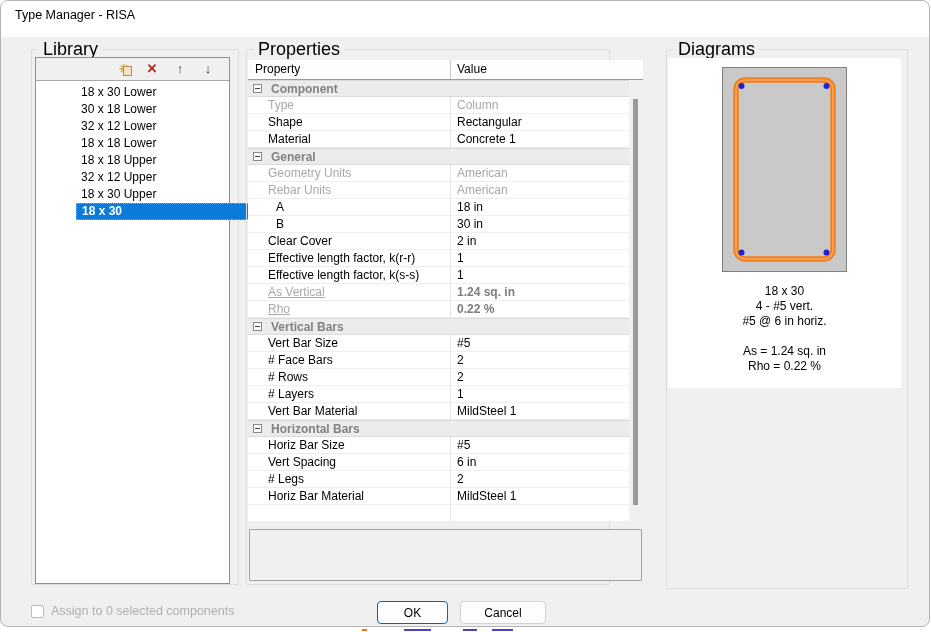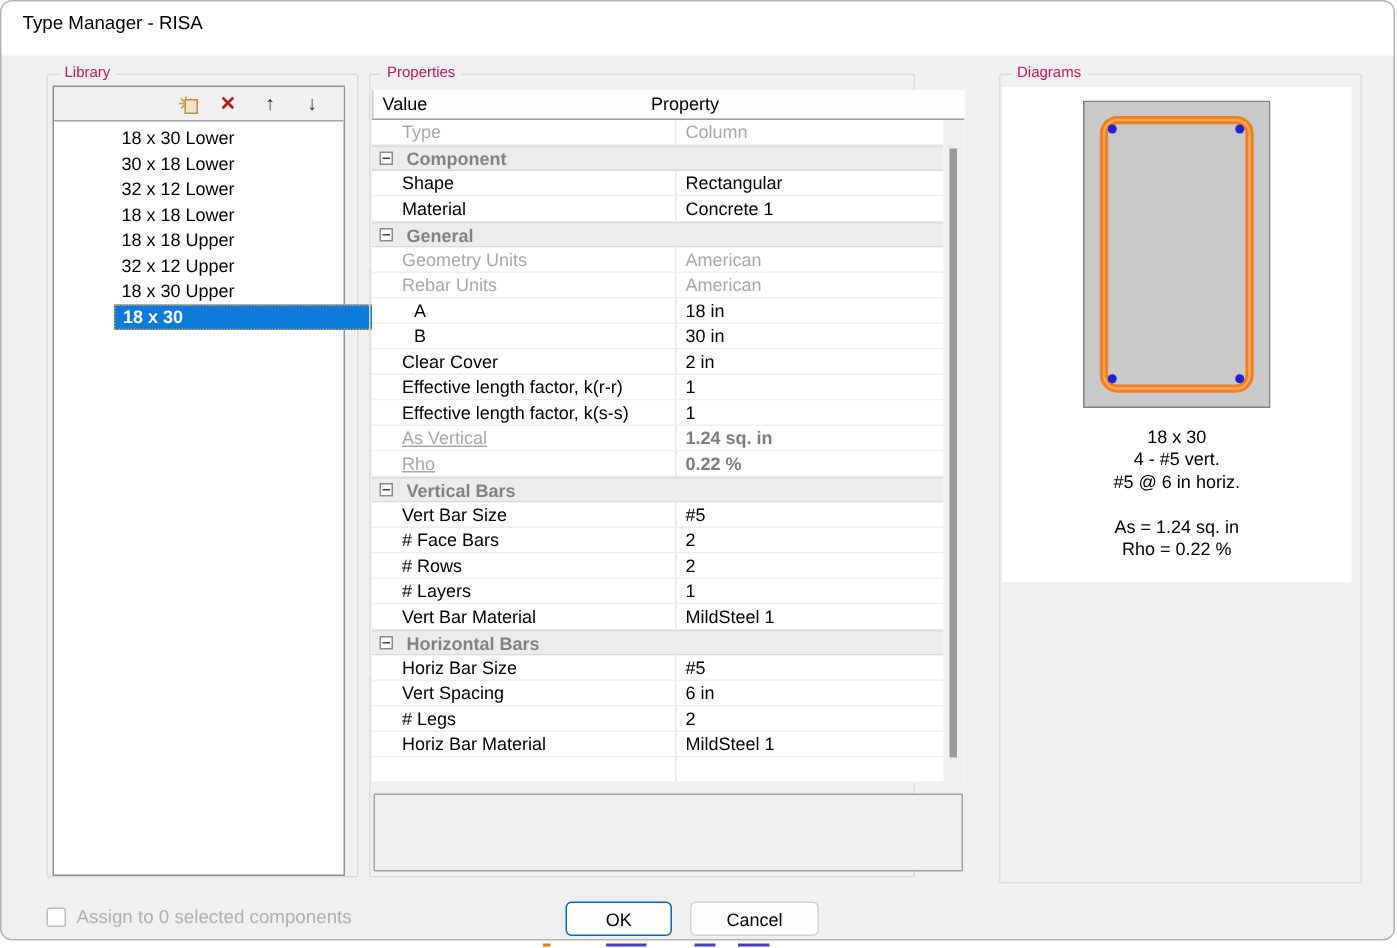--- a/index.html
+++ b/index.html
@@ -13,21 +13,21 @@
     position: absolute; left: 0; top: 0; width: 930px; height: 627px;
     background: #f0f0f0; border: 1px solid #b3b3b3; border-radius: 8px; overflow: hidden;
   }
   .titlebar { position: absolute; left: 0; top: 0; width: 100%; height: 36px; background: #ffffff; }
   .titlebar .title { position: absolute; left: 14px; top: 7px; font-size: 12.5px; color: #000; }
 
   
   .groupbox { position: absolute; border: 1px solid #dcdcdc; border-radius: 2px; }
   .groupbox > .grouplabel {
     position: absolute; top: -8px; left: 7px; background: #f0f0f0;
-    padding: 0 4px; font-size: 10px; color: #be185d; line-height: 14px;
+    padding: 0 4px; font-size: 18px; color: #000000; line-height: 14px;
   }
   .group-library   { left: 30px;  top: 48px; width: 208px; height: 536px; }
   .group-props     { left: 245px; top: 48px; width: 364px; height: 536px; }
   .group-diagrams  { left: 665px; top: 48px; width: 242px; height: 540px; }
 
   
   .lib-control { position: absolute; left: 3px; top: 7px; width: 195px; height: 527px;
     border: 1px solid #8f8f8f; background: #fff; }
   .lib-toolbar { height: 23px; background: #f0f0f0; border-bottom: 1px solid #a8a8a8;
     display: flex; align-items: center; justify-content: flex-end; gap: 12px; padding-right: 13px; }
@@ -129,32 +129,32 @@
             <div class="lib-item">18 x 30 Upper</div>
             <div class="lib-item selected">18 x 30</div>
           </div>
       </div>
     </div>
 
     <div class="groupbox group-props">
       <span class="grouplabel">Properties</span>
       <div class="prop-grid">
         <div class="grid-header">
+          <div class="hcell c1">Property</div>
           <div class="hcell c2">Value</div>
-          <div class="hcell c1">Property</div>
           <div class="hsb"></div>
         </div>
         <div class="grid-body">
+            <div class="prow section-row">
+              <span class="expander"></span>
+              <span class="sec-label">Component</span>
+            </div>
             <div class="prow disabled">
               <div class="lcell">Type</div>
               <div class="vcell">Column</div>
-            </div>
-            <div class="prow section-row">
-              <span class="expander"></span>
-              <span class="sec-label">Component</span>
             </div>
             <div class="prow">
               <div class="lcell">Shape</div>
               <div class="vcell">Rectangular</div>
             </div>
             <div class="prow">
               <div class="lcell">Material</div>
               <div class="vcell">Concrete 1</div>
             </div>
             <div class="prow section-row">

